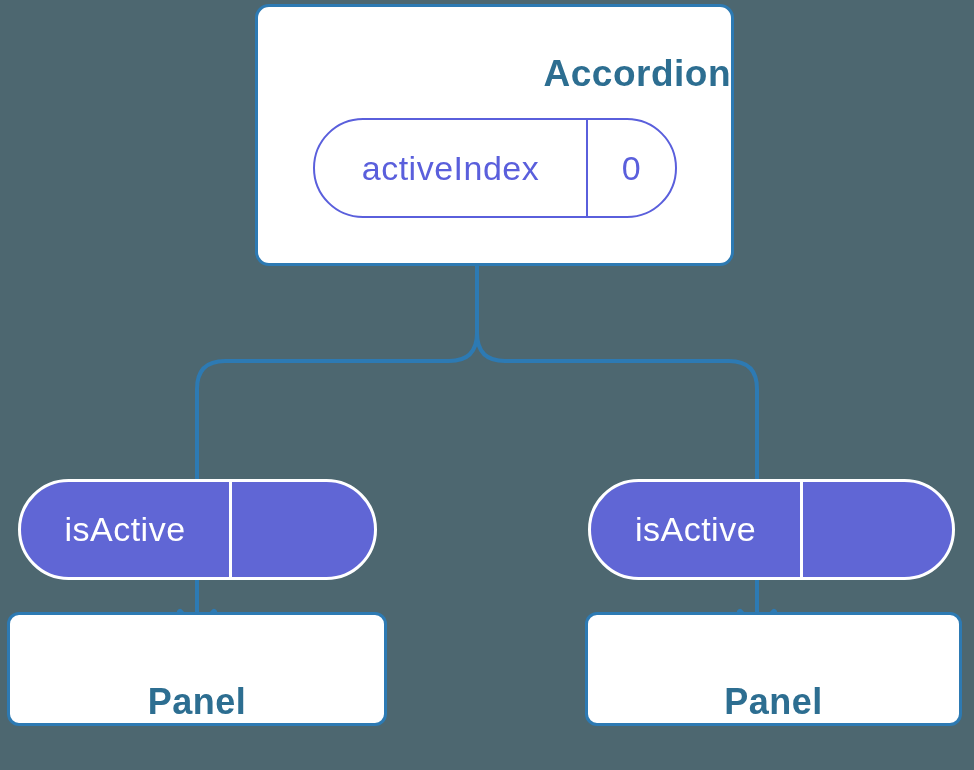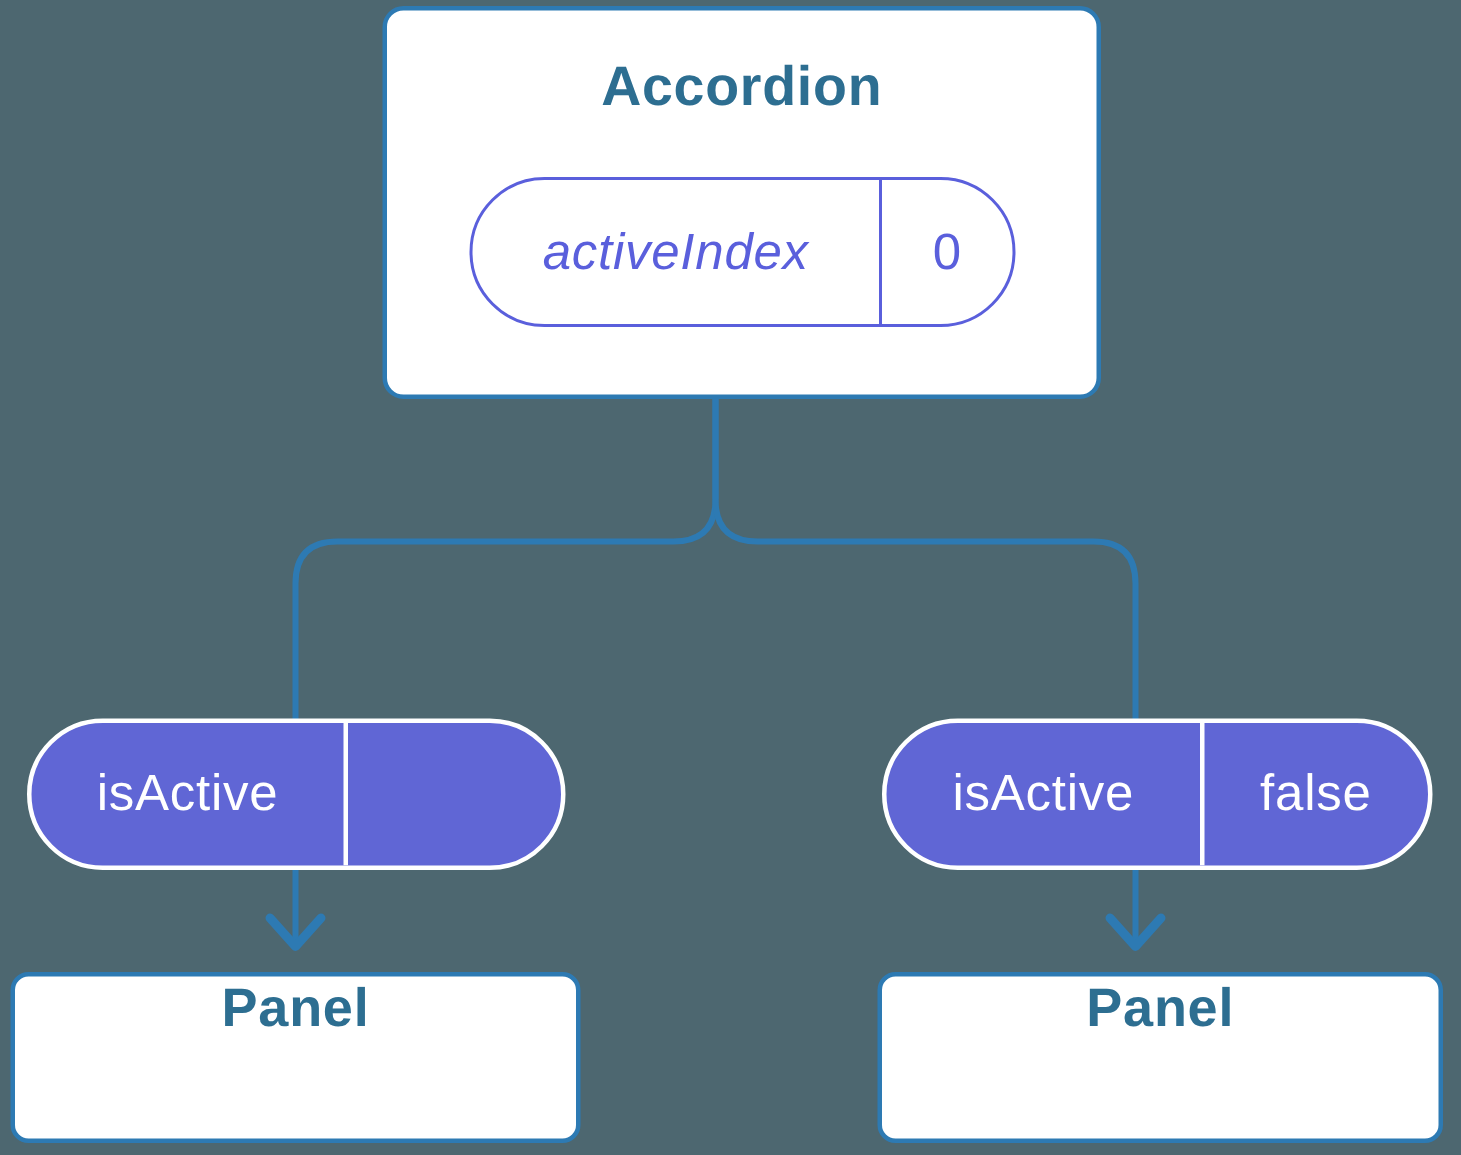--- a/index.html
+++ b/index.html
@@ -27,22 +27,22 @@
     left: 255px;
     top: 4px;
     width: 479px;
     height: 262px;
     box-sizing: border-box;
     background: #ffffff;
     border: 3px solid var(--line, #2d7ab3);
     border-radius: 14px;
   }
   .node-title {
-    margin-top: 30px;
-    text-align: center;
+    margin-top: 46px;
+    text-align: right;
     font-size: 37px;
     font-weight: 600;
     color: var(--label, #2d6e91);
     letter-spacing: 0.5px;
   }
   .pill {
     position: absolute;
     display: flex;
     box-sizing: border-box;
     align-items: stretch;
@@ -77,35 +77,35 @@
     width: 2.5px;
     background: #ffffff;
   }
   .pill-cell {
     display: flex;
     align-items: center;
     justify-content: center;
     font-size: 34px;
     letter-spacing: 0.5px;
   }
-  .pill-outline .cell-name { width: 271px; font-style: italic; }
+  .pill-outline .cell-name { width: 271px; }
   .pill-outline .cell-value { flex: 1; }
   .pill-filled.left  .cell-name { width: 208px; }
   .pill-filled.right .cell-name { width: 209px; }
   .pill-filled .cell-value { flex: 1; }
   .panel-node {
     position: absolute;
-    top: 648px;
+    top: 612px;
     height: 114px;
     box-sizing: border-box;
     background: #ffffff;
     border: 3px solid var(--line, #2d7ab3);
     border-radius: 12px;
     display: flex;
-    align-items: flex-start;
+    align-items: flex-end;
     justify-content: center;
     font-size: 36px;
     font-weight: 600;
     color: var(--label, #2d6e91);
     letter-spacing: 0.5px;
   }
   .panel-node.left { left: 7px;   width: 380px; }
   .panel-node.right { left: 585px; width: 377px; }
 </style>
 </head>
@@ -131,21 +131,20 @@
   </div>
 
   <div class="pill pill-filled left">
     <div class="pill-cell cell-name">isActive</div>
     <div class="pill-sep"></div>
   </div>
 
   <div class="pill pill-filled right">
     <div class="pill-cell cell-name">isActive</div>
     <div class="pill-sep"></div>
-    <div class="pill-cell cell-value">false</div>
   </div>
 
   <div class="panel-node left">
     <span>Panel</span>
   </div>
 
   <div class="panel-node right">
     <span>Panel</span>
   </div>
 

